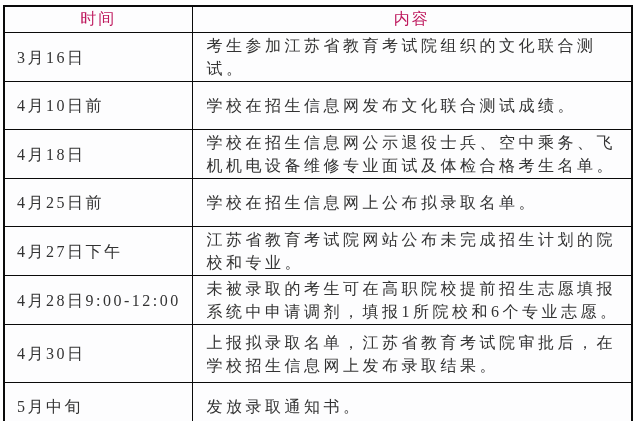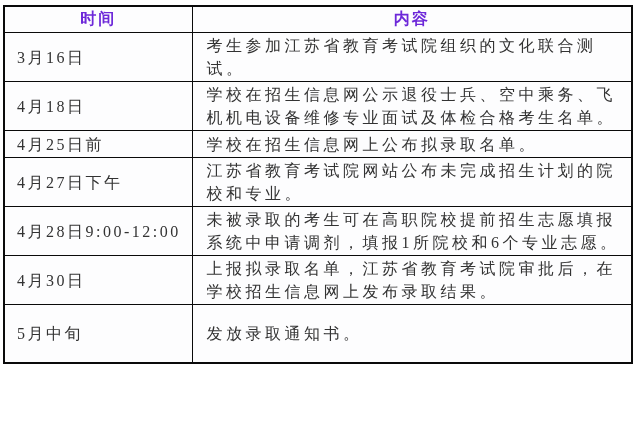--- a/index.html
+++ b/index.html
@@ -27,22 +27,22 @@
     border: 2px solid #0a0a0a;
   }
   table.schedule th,
   table.schedule td {
     border: 1px solid #0a0a0a;
     overflow: hidden;
   }
   table.schedule th {
     height: 25px;
     font-size: 16px;
-    font-weight: bold;
-    color: #6d28d9;
+    font-weight: normal;
+    color: #be185d;
     text-align: center;
     letter-spacing: 2px;
     padding: 0;
   }
   table.schedule td {
     font-size: 16px;
     color: #333333;
     line-height: 23px;
     vertical-align: middle;
   }
@@ -81,20 +81,24 @@
         <th>时间</th>
         <th>内容</th>
       </tr>
     </thead>
     <tbody>
       <tr>
         <td class="time-cell">3月16日</td>
         <td class="content-cell">考生参加江苏省教育考试院组织的文化联合测试。</td>
       </tr>
       <tr>
+        <td class="time-cell">4月10日前</td>
+        <td class="content-cell">学校在招生信息网发布文化联合测试成绩。</td>
+      </tr>
+      <tr>
         <td class="time-cell">4月18日</td>
         <td class="content-cell">学校在招生信息网公示退役士兵、空中乘务、飞机机电设备维修专业面试及体检合格考生名单。</td>
       </tr>
       <tr>
         <td class="time-cell">4月25日前</td>
         <td class="content-cell">学校在招生信息网上公布拟录取名单。</td>
       </tr>
       <tr>
         <td class="time-cell">4月27日下午</td>
         <td class="content-cell">江苏省教育考试院网站公布未完成招生计划的院校和专业。</td>

